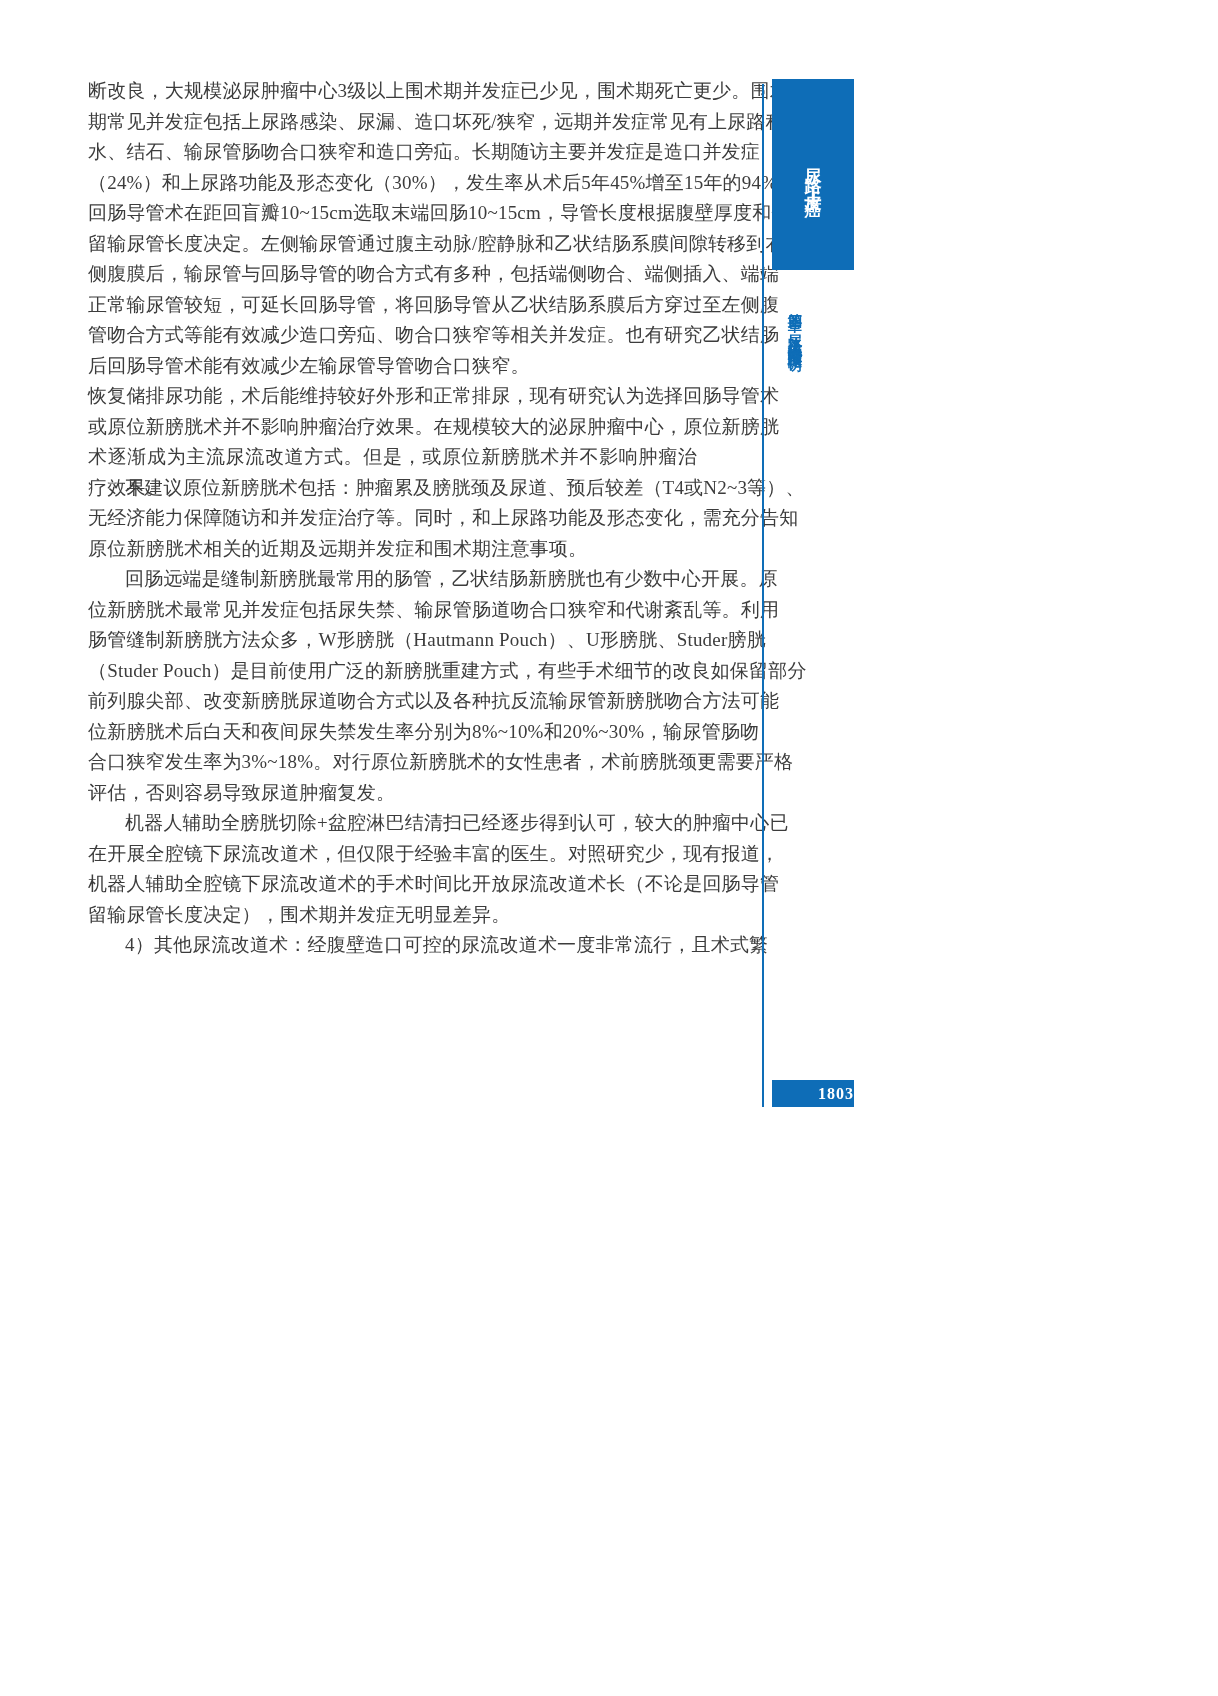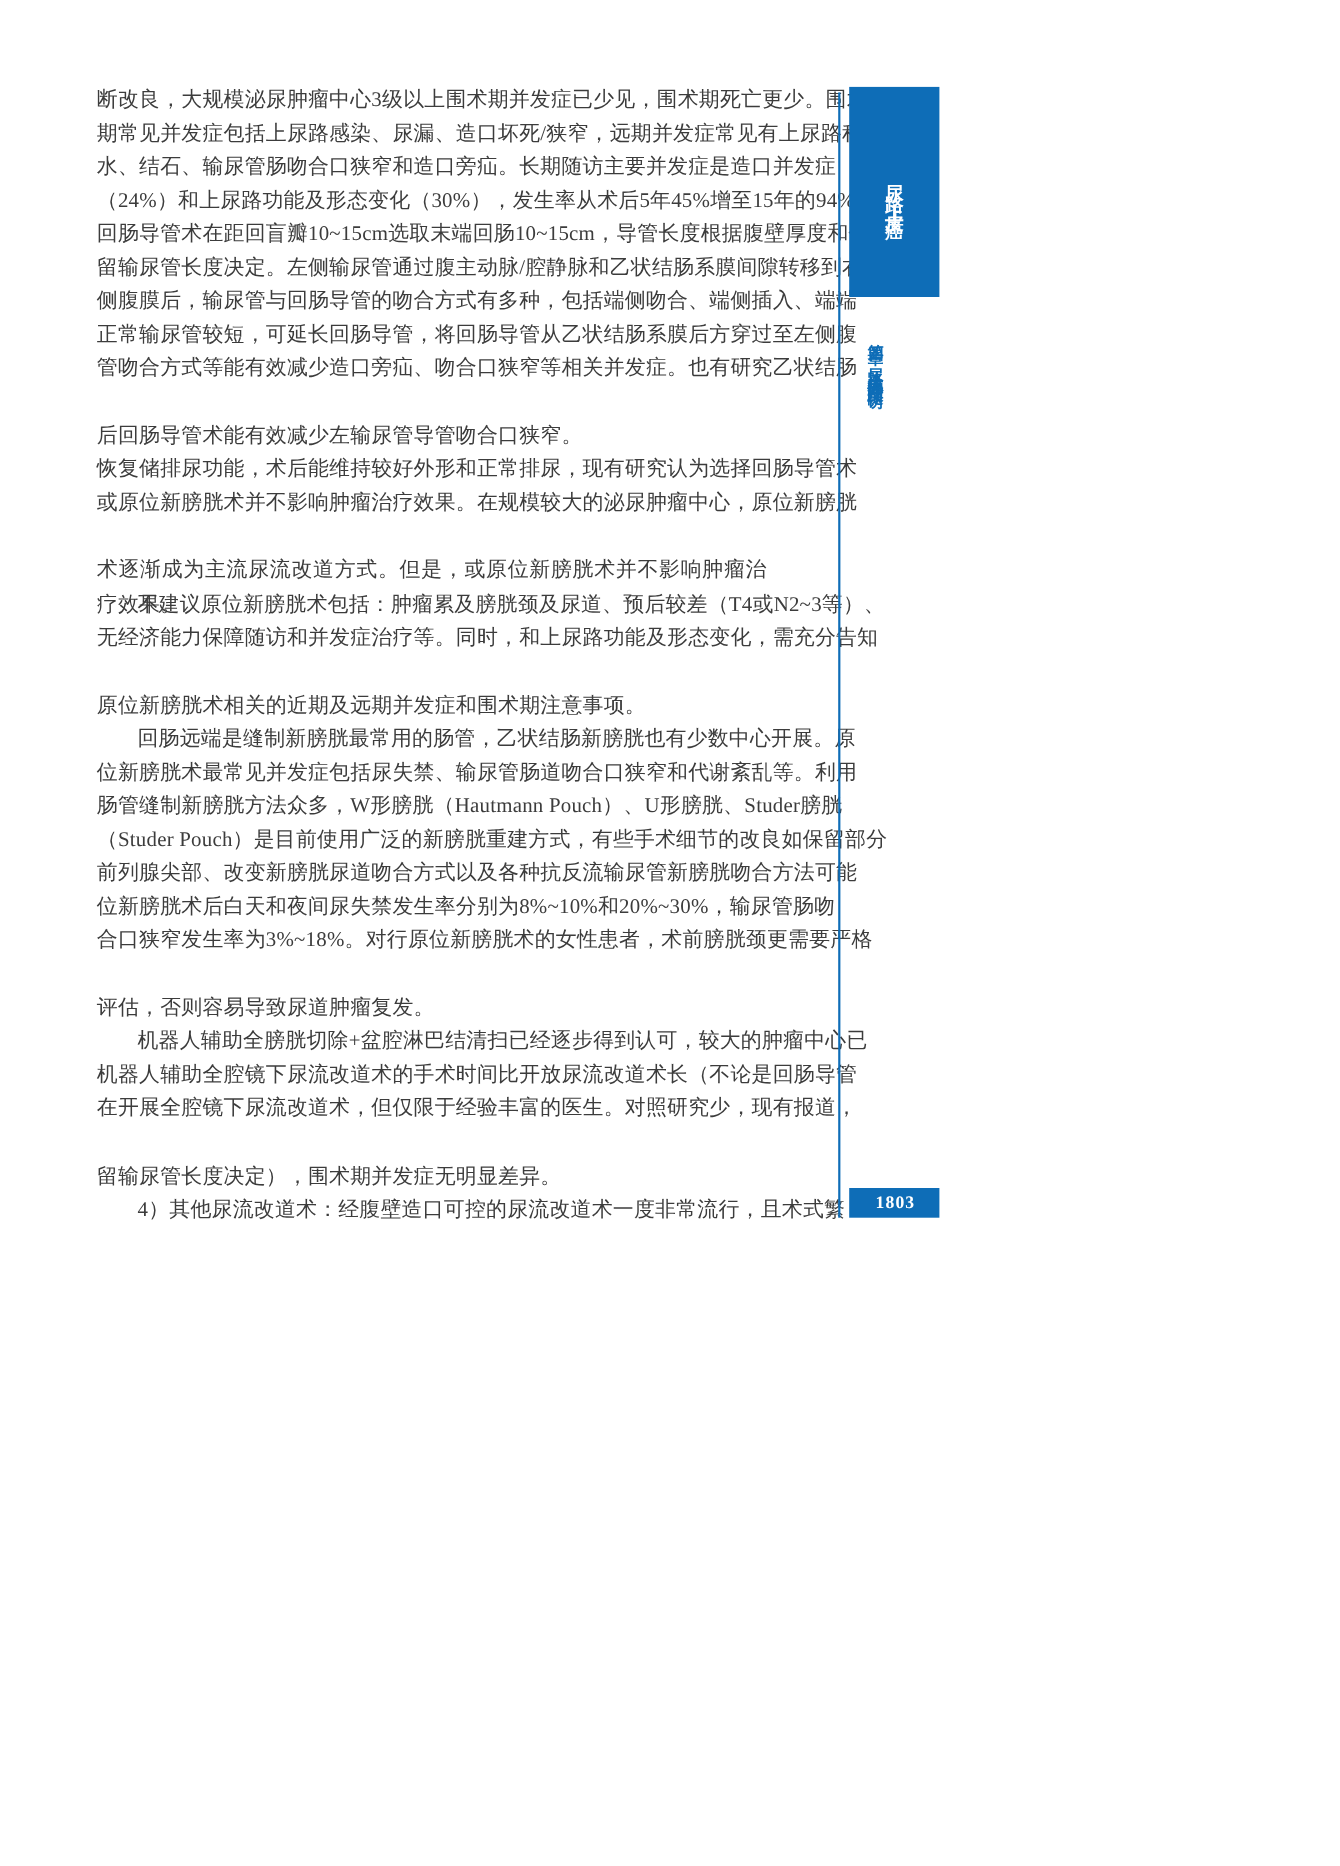--- a/index.html
+++ b/index.html
@@ -31,21 +31,21 @@
   .line {
     font-size: 19px;
     height: 30.5px;
     line-height: 30.5px;
     text-align: justify;
     text-align-last: justify;
     text-justify: inter-ideograph;
     white-space: nowrap;
     letter-spacing: 0.2px;
   }
-  .line.para-end { text-align-last: left; white-space: normal; margin-top: 31px; }
+  .line.para-end { text-align-last: left; white-space: normal; }
   .line.indent { text-indent: 37px; }
   
   .sidebar-divider {
     position: absolute;
     left: 762px;
     top: 84px;
     width: 2px;
     height: 1023px;
     background: var(--accent);
   }
@@ -92,21 +92,21 @@
     width: 82px;
     height: 27px;
     background: var(--accent);
     color: #ffffff;
     font-family: "Liberation Serif", "DejaVu Serif", serif;
     font-weight: bold;
     font-size: 16px;
     letter-spacing: 1px;
     display: flex;
     align-items: center;
-    justify-content: flex-start;
+    justify-content: flex-end;
     padding-left: 24px;
   }
 </style>
 </head>
 <body>
 
 <div class="page">
 
   <div class="text-column">
       <div class="line">断改良，大规模泌尿肿瘤中心3级以上围术期并发症已少见，围术期死亡更少。围术</div>
@@ -127,22 +127,22 @@
       <div class="line para-end">原位新膀胱术相关的近期及远期并发症和围术期注意事项。</div>
       <div class="line indent">回肠远端是缝制新膀胱最常用的肠管，乙状结肠新膀胱也有少数中心开展。原</div>
       <div class="line">位新膀胱术最常见并发症包括尿失禁、输尿管肠道吻合口狭窄和代谢紊乱等。利用</div>
       <div class="line">肠管缝制新膀胱方法众多，W形膀胱（Hautmann Pouch）、U形膀胱、Studer膀胱</div>
       <div class="line">（Studer Pouch）是目前使用广泛的新膀胱重建方式，有些手术细节的改良如保留部分</div>
       <div class="line">前列腺尖部、改变新膀胱尿道吻合方式以及各种抗反流输尿管新膀胱吻合方法可能</div>
       <div class="line">位新膀胱术后白天和夜间尿失禁发生率分别为8%~10%和20%~30%，输尿管肠吻</div>
       <div class="line">合口狭窄发生率为3%~18%。对行原位新膀胱术的女性患者，术前膀胱颈更需要严格</div>
       <div class="line para-end">评估，否则容易导致尿道肿瘤复发。</div>
       <div class="line indent">机器人辅助全膀胱切除+盆腔淋巴结清扫已经逐步得到认可，较大的肿瘤中心已</div>
+      <div class="line">在开展全腔镜下尿流改道术，但仅限于经验丰富的医生。对照研究少，现有报道，</div>
       <div class="line">机器人辅助全腔镜下尿流改道术的手术时间比开放尿流改道术长（不论是回肠导管</div>
-      <div class="line">在开展全腔镜下尿流改道术，但仅限于经验丰富的医生。对照研究少，现有报道，</div>
       <div class="line para-end">留输尿管长度决定），围术期并发症无明显差异。</div>
       <div class="line indent">4）其他尿流改道术：经腹壁造口可控的尿流改道术一度非常流行，且术式繁</div>
     </div>
 
   <div class="sidebar-divider"></div>
 
   <div class="chapter-tab">
     <span class="chapter-tab-label">尿路上皮癌</span>
   </div>
 

